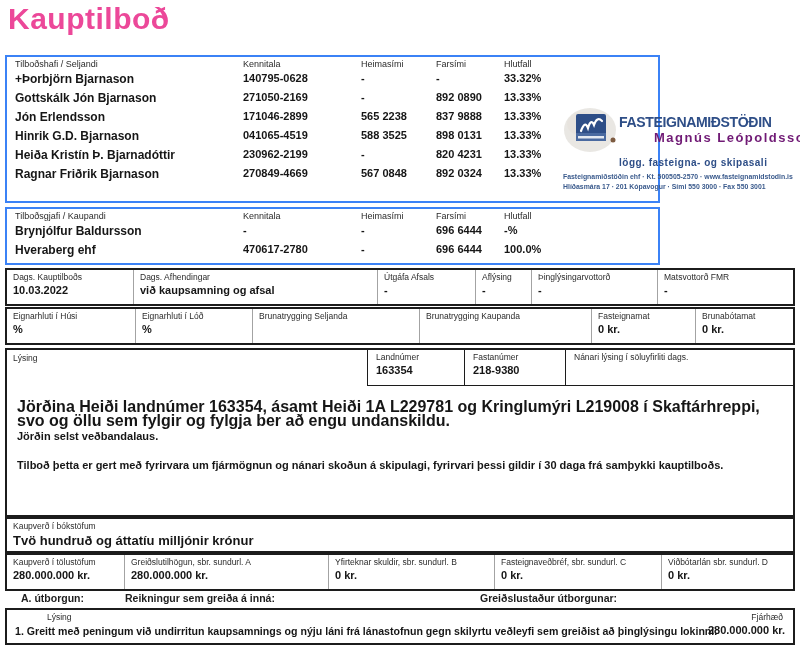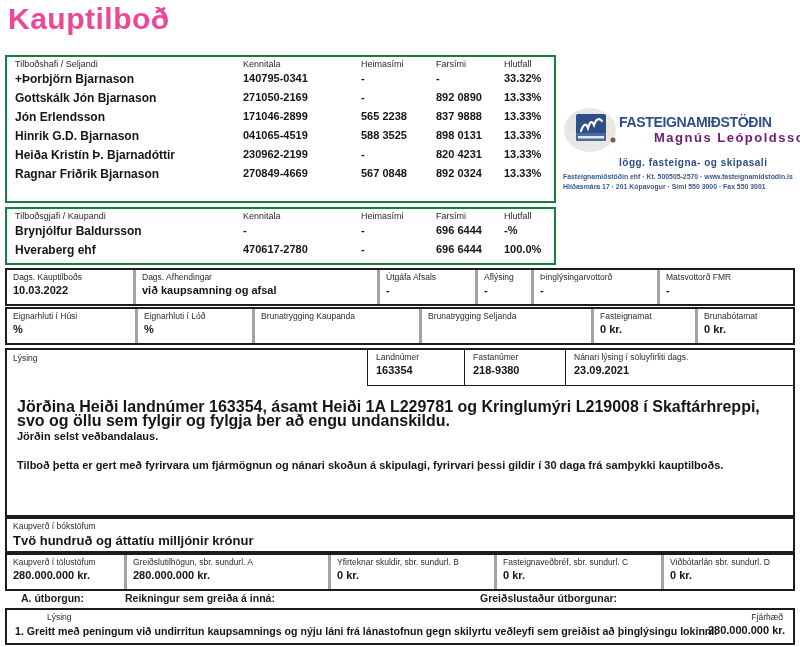--- a/index.html
+++ b/index.html
@@ -3,41 +3,41 @@
 <meta charset="utf-8">
 <style>
   * { margin:0; padding:0; box-sizing:border-box; }
   html,body { background:#ffffff; }
   body { font-family:"Liberation Sans", sans-serif; color:#161616; }
   .page { position:relative; width:800px; height:647px; background:#ffffff; overflow:hidden; }
 
   .doc-title { position:absolute; left:8px; top:2px; font-size:30px; font-weight:bold; letter-spacing:0.5px; color:#ec4899; }
 
   
-  .party-box { position:absolute; left:5px; width:551px; border:2px solid #15803d; background:#fff; }
+  .party-box { position:absolute; left:5px; width:655px; border:2px solid #3b82f6; background:#fff; }
   .party-grid { display:grid; grid-template-columns:228px 118px 75px 68px 1fr; }
   .party-grid .hd { font-size:9px; color:#2b2b2b; padding:2px 4px 0 8px; }
   .party-grid .cell { font-size:11px; font-weight:bold; padding:3px 4px 2px 8px; white-space:nowrap; overflow:hidden; }
   .party-grid .name { font-size:12px; }
   .sellers-box { top:55px; height:148px; }
   .buyers-box  { top:207px; height:58px; }
 
   
   .agency { position:absolute; left:563px; top:100px; width:234px; }
   .agency-top { display:flex; align-items:flex-start; }
   .agency-mark { position:relative; width:56px; height:62px; flex:none; }
   .agency-text { padding-top:14px; }
   .agency-name { color:#2e4e87; font-size:14.5px; font-weight:800; letter-spacing:-0.4px; white-space:nowrap; transform:scaleX(0.97); transform-origin:left; }
   .agency-agent { color:#701a75; font-size:13px; font-weight:bold; letter-spacing:1.5px; white-space:nowrap;padding-left:35px; }
   .agency-role { color:#2e4e87; font-size:10px; font-weight:bold; letter-spacing:0.5px; white-space:nowrap;margin-top:12px; }
   .agency-contact { margin-top:4px; color:#3a5a8c; font-size:6.9px; font-weight:bold; line-height:10px; white-space:nowrap; }
 
   
   .field-row { position:absolute; left:5px; width:790px; height:38px; border:2px solid #1c1c1c; display:grid; background:#fff; }
-  .field-row .fcell { padding:2px 4px 0 6px; border-left:3px solid #a3a3a3; overflow:hidden; }
+  .field-row .fcell { padding:2px 4px 0 6px; border-left:1px solid #a3a3a3; overflow:hidden; }
   .field-row .fcell:first-child { border-left:none; }
   .fcell .flabel { font-size:8.5px; color:#2b2b2b; white-space:nowrap; }
   .fcell .fvalue { font-size:11px; font-weight:bold; margin-top:2px; white-space:nowrap; }
   .dates-row  { top:268px; grid-template-columns:126px 244px 98px 56px 126px 1fr; }
   .shares-row { top:307px; grid-template-columns:128px 117px 167px 172px 104px 1fr; }
   .price-row  { top:553px; grid-template-columns:117px 204px 166px 167px 1fr; }
 
   
   .property-box { position:absolute; left:5px; top:348px; width:790px; height:169px; border:2px solid #1c1c1c; background:#fff; }
   .lysing-label { position:absolute; left:6px; top:3px; font-size:8.5px; color:#2b2b2b; }
@@ -75,21 +75,21 @@
 
   <div class="party-box sellers-box">
     <div class="party-grid">
       <div class="hd">Tilboðshafi / Seljandi</div>
       <div class="hd">Kennitala</div>
       <div class="hd">Heimasími</div>
       <div class="hd">Farsími</div>
       <div class="hd">Hlutfall</div>
 
       <div class="cell name">+Þorbjörn Bjarnason</div>
-      <div class="cell">140795-0341</div>
+      <div class="cell">140795-0628</div>
       <div class="cell">-</div>
       <div class="cell">-</div>
       <div class="cell">33.32%</div>
 
       <div class="cell name">Gottskálk Jón Bjarnason</div>
       <div class="cell">271050-2169</div>
       <div class="cell">-</div>
       <div class="cell">892 0890</div>
       <div class="cell">13.33%</div>
 
@@ -196,25 +196,25 @@
   <div class="field-row shares-row">
     <div class="fcell">
       <div class="flabel">Eignarhluti í Húsi</div>
       <div class="fvalue">%</div>
     </div>
     <div class="fcell">
       <div class="flabel">Eignarhluti í Lóð</div>
       <div class="fvalue">%</div>
     </div>
     <div class="fcell">
+      <div class="flabel">Brunatrygging Seljanda</div>
+      <div class="fvalue"></div>
+    </div>
+    <div class="fcell">
       <div class="flabel">Brunatrygging Kaupanda</div>
-      <div class="fvalue"></div>
-    </div>
-    <div class="fcell">
-      <div class="flabel">Brunatrygging Seljanda</div>
       <div class="fvalue"></div>
     </div>
     <div class="fcell">
       <div class="flabel">Fasteignamat</div>
       <div class="fvalue">0 kr.</div>
     </div>
     <div class="fcell">
       <div class="flabel">Brunabótamat</div>
       <div class="fvalue">0 kr.</div>
     </div>
@@ -226,21 +226,20 @@
       <div class="fcell">
         <div class="flabel">Landnúmer</div>
         <div class="fvalue">163354</div>
       </div>
       <div class="fcell">
         <div class="flabel">Fastanúmer</div>
         <div class="fvalue">218-9380</div>
       </div>
       <div class="fcell">
         <div class="flabel">Nánari lýsing í söluyfirliti dags.</div>
-        <div class="fvalue">23.09.2021</div>
       </div>
     </div>
     <div class="prop-desc">Jörðina Heiði landnúmer 163354, ásamt Heiði 1A L229781 og Kringlumýri L219008 í Skaftárhreppi, svo og öllu sem fylgir og fylgja ber að engu undanskildu.</div>
     <div class="prop-free">Jörðin selst veðbandalaus.</div>
     <div class="prop-reserv">Tilboð þetta er gert með fyrirvara um fjármögnun og nánari skoðun á skipulagi, fyrirvari þessi gildir í 30 daga frá samþykki kauptilboðs.</div>
   </div>
 
   <div class="words-box">
     <div class="flabel">Kaupverð í bókstöfum</div>
     <div class="wvalue">Tvö hundruð og áttatíu milljónir krónur</div>

